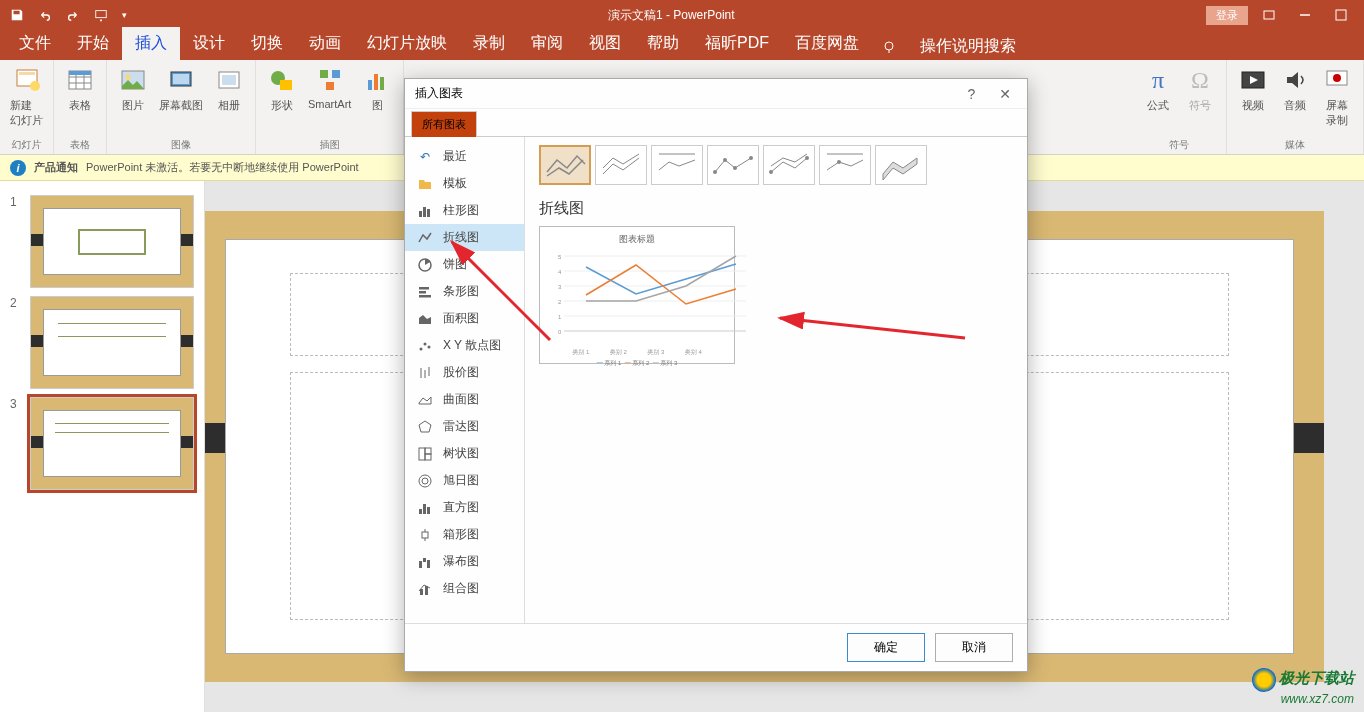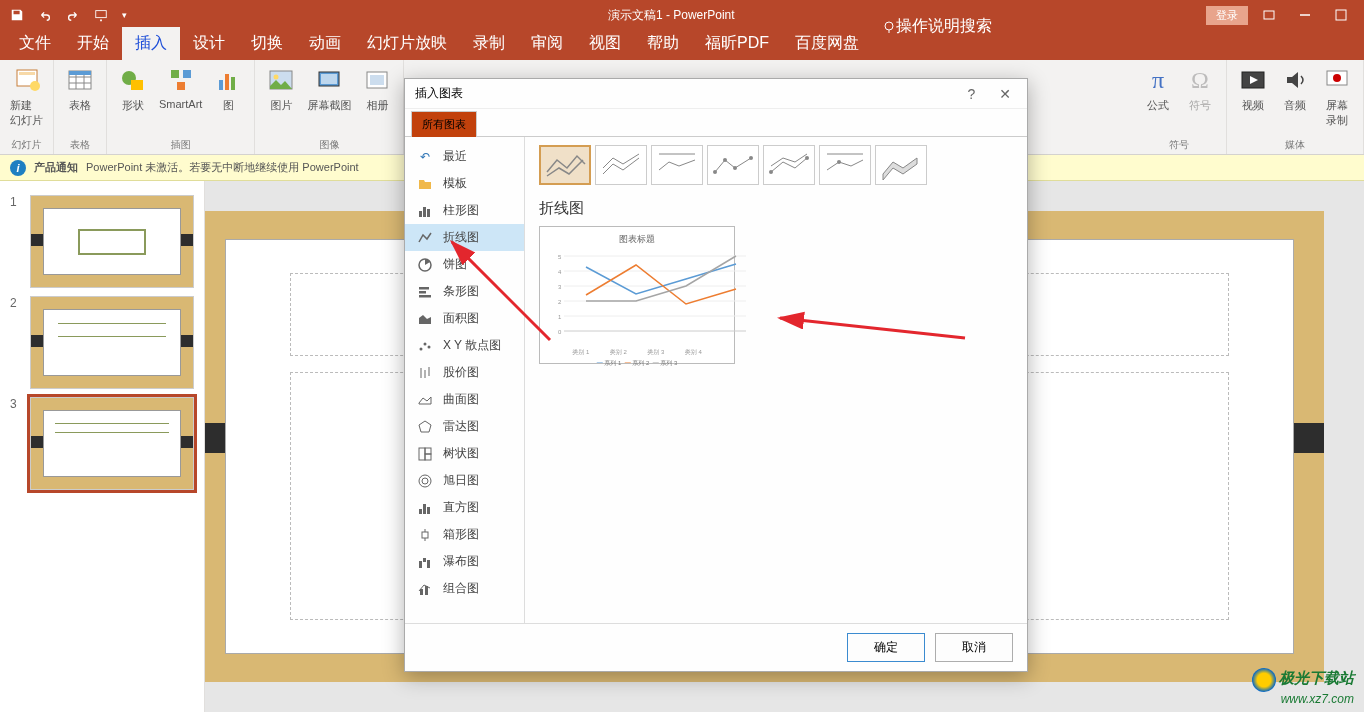--- a/index.html
+++ b/index.html
@@ -11,21 +11,21 @@
 .qat-icon { width: 14px; height: 14px; display: inline-block; fill: #fff; cursor: pointer; }
 .title-text { flex: 1; text-align: center; }
 .title-right { display: flex; align-items: center; gap: 6px; padding-right: 8px; }
 .login-btn { background: #e8a48c; color: #fff; padding: 2px 10px; font-size: 11px; }
 .win-ctrl { width: 30px; height: 22px; display: flex; align-items: center; justify-content: center; cursor: pointer; }
 
 
 .menutabs { height: 30px; background: #b7472a; display: flex; align-items: flex-end; padding-left: 6px; color: #fff; font-size: 16px; }
 .menutab { padding: 6px 13px; cursor: pointer; }
 .menutab.active { background: #f3f2f1; color: #1d4ed8; }
-.tell-me { margin-left: 10px; display: flex; align-items: center; gap: 0; padding-bottom: 23px; }
+.tell-me { margin-left: 10px; display: flex; align-items: center; gap: 24px; padding-bottom: 3px; }
 
 
 .ribbon { height: 95px; background: #f3f2f1; border-bottom: 1px solid #d4d2cf; display: flex; }
 .rgroup { border-right: 1px solid #e1dfdd; padding: 4px 10px 2px; display: flex; flex-direction: column; align-items: center; justify-content: space-between; }
 .rgroup-body { display: flex; gap: 10px; }
 .rbtn { display: flex; flex-direction: column; align-items: center; gap: 2px; cursor: pointer; font-size: 11px; color: #555; }
 .rbtn-icon { width: 32px; height: 32px; display: flex; align-items: center; justify-content: center; }
 .rgroup-label { font-size: 10px; color: #777; text-align: center; padding-top: 2px; }
 
 
@@ -174,20 +174,53 @@
         <span>表格</span>
       </div>
     </div>
     <div class="rgroup-label">表格</div>
   </div>
   <div class="rgroup">
     <div class="rgroup-body">
       <div class="rbtn">
           <div class="rbtn-icon">
             <svg width="28" height="28">
+              <rect x="3" y="5" width="22" height="18" fill="#cde" stroke="#888"></rect>
+              <circle cx="9" cy="11" r="2.5" fill="#ffd966"></circle>
+              <path d="M3 20l6-6 5 5 4-4 7 8H3z" fill="#70ad47"></path>
+            </svg>
+          </div>
+          <span>图片</span>
+        </div>
+      <div class="rbtn">
+          <div class="rbtn-icon">
+            <svg width="28" height="28">
+              <rect x="4" y="6" width="20" height="14" fill="#5b9bd5" stroke="#333"></rect>
+              <rect x="6" y="8" width="16" height="10" fill="#bdd7ee"></rect>
+            </svg>
+          </div>
+          <span>屏幕截图</span>
+        </div>
+      <div class="rbtn">
+          <div class="rbtn-icon">
+            <svg width="28" height="28">
+              <rect x="4" y="6" width="20" height="16" fill="#fff" stroke="#888"></rect>
+              <rect x="7" y="9" width="14" height="10" fill="#cde"></rect>
+            </svg>
+          </div>
+          <span>相册</span>
+        </div>
+    </div>
+    <div class="rgroup-label">图像</div>
+  </div>
+  <div class="rgroup">
+    <div class="rgroup-body">
+      <div class="rbtn">
+          <div class="rbtn-icon">
+            <svg width="28" height="28">
               <circle cx="10" cy="12" r="7" fill="#70ad47"></circle>
               <rect x="12" y="14" width="12" height="10" fill="#ffc000"></rect>
             </svg>
           </div>
           <span>形状</span>
         </div>
       <div class="rbtn">
           <div class="rbtn-icon">
             <svg width="28" height="28">
               <rect x="4" y="4" width="8" height="8" fill="#70ad47"></rect>
@@ -202,53 +235,20 @@
             <svg width="28" height="28">
               <rect x="5" y="14" width="4" height="10" fill="#5b9bd5"></rect>
               <rect x="11" y="8" width="4" height="16" fill="#ed7d31"></rect>
               <rect x="17" y="11" width="4" height="13" fill="#70ad47"></rect>
             </svg>
           </div>
           <span>图</span>
         </div>
     </div>
     <div class="rgroup-label">插图</div>
-  </div>
-  <div class="rgroup">
-    <div class="rgroup-body">
-      <div class="rbtn">
-          <div class="rbtn-icon">
-            <svg width="28" height="28">
-              <rect x="3" y="5" width="22" height="18" fill="#cde" stroke="#888"></rect>
-              <circle cx="9" cy="11" r="2.5" fill="#ffd966"></circle>
-              <path d="M3 20l6-6 5 5 4-4 7 8H3z" fill="#70ad47"></path>
-            </svg>
-          </div>
-          <span>图片</span>
-        </div>
-      <div class="rbtn">
-          <div class="rbtn-icon">
-            <svg width="28" height="28">
-              <rect x="4" y="6" width="20" height="14" fill="#5b9bd5" stroke="#333"></rect>
-              <rect x="6" y="8" width="16" height="10" fill="#bdd7ee"></rect>
-            </svg>
-          </div>
-          <span>屏幕截图</span>
-        </div>
-      <div class="rbtn">
-          <div class="rbtn-icon">
-            <svg width="28" height="28">
-              <rect x="4" y="6" width="20" height="16" fill="#fff" stroke="#888"></rect>
-              <rect x="7" y="9" width="14" height="10" fill="#cde"></rect>
-            </svg>
-          </div>
-          <span>相册</span>
-        </div>
-    </div>
-    <div class="rgroup-label">图像</div>
   </div>
   <div style="flex:1"></div>
   <div class="rgroup">
     <div class="rgroup-body">
       <div class="rbtn">
           <div class="rbtn-icon" style="font-size:24px;color:#4472c4;font-family:serif;">π</div>
           <span>公式</span>
         </div>
       <div class="rbtn" style="opacity:0.5;">
           <div class="rbtn-icon" style="font-size:24px;color:#888;font-family:serif;">Ω</div>

